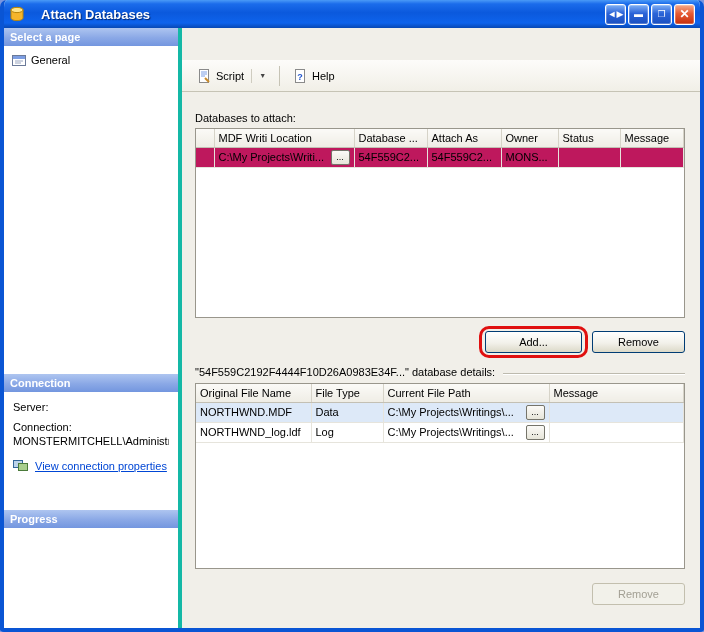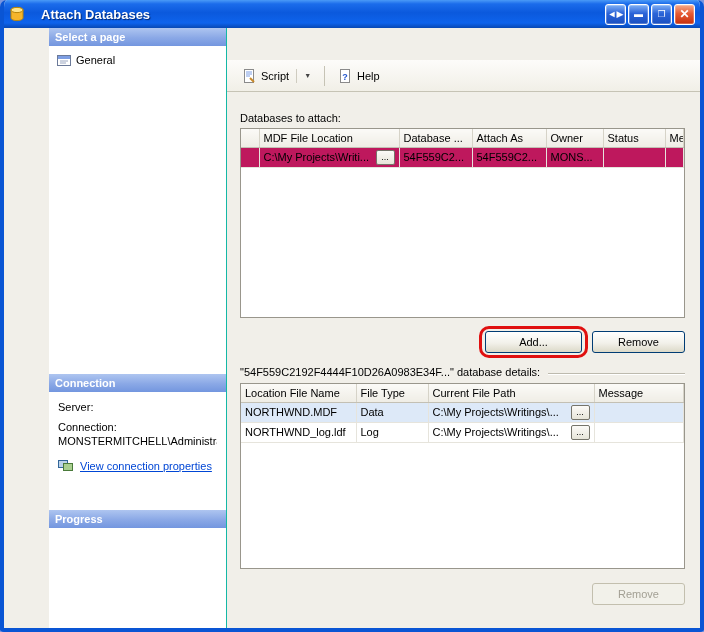--- a/index.html
+++ b/index.html
@@ -31,21 +31,21 @@
   }
   .winbtn.close {
     background:linear-gradient(180deg,#f6ab8b,#e65b34 45%,#c62f0c);
     font-size:12px; font-weight:bold;
   }
 
   
   .dlgbody { display:flex; height:600px; }
 
   
-  .sidebar { width:178px; background:#fff; border-right:1px solid #14b8a6; display:flex; flex-direction:column;margin-left:45px; }
+  .sidebar { width:178px; background:#fff; border-right:4px solid #14b8a6; display:flex; flex-direction:column; }
   .side-header {
     height:18px; flex:0 0 18px; display:flex; align-items:center; padding:0 6px;
     color:#fff; font-weight:bold;
     background:linear-gradient(180deg,#aec5f0 0%,#8aa8e6 55%,#7396df 100%);
   }
   .page-list { height:328px; flex:0 0 328px; padding:6px 4px; }
   .sidebar-item { display:flex; align-items:flex-start; gap:5px; padding:2px 4px; cursor:default; }
   .conn-area { height:118px; flex:0 0 118px; padding:9px 9px 0; }
   .conn-area .lab { margin-top:8px; }
   .conn-area .lab:first-child { margin-top:0; }
@@ -225,21 +225,21 @@
                 <col style="width:140px">
                 <col style="width:73px">
               <col style="width:74px">
                 <col style="width:57px">
                 <col style="width:62px">
                 <col>
             </colgroup>
             <thead>
               <tr>
                 <th></th>
-                <th>MDF File Location</th>
+                <th>MDF Writi Location</th>
                 <th>Database ...</th>
                 <th>Attach As</th>
                 <th>Owner</th>
                 <th>Status</th>
                 <th>Message</th>
               </tr>
             </thead>
             <tbody>
               <tr class="selected">
                 <td></td>
@@ -275,21 +275,21 @@
         <div class="gridbox two">
           <table>
             <colgroup>
               <col style="width:115px">
                 <col style="width:72px">
                 <col style="width:166px">
                 <col>
             </colgroup>
             <thead>
               <tr>
-                <th>Location File Name</th>
+                <th>Original File Name</th>
                 <th>File Type</th>
                 <th>Current File Path</th>
                 <th>Message</th>
               </tr>
             </thead>
             <tbody>
               <tr class="selected-light">
                 <td>NORTHWND.MDF</td>
                 <td>Data</td>
                 <td>

